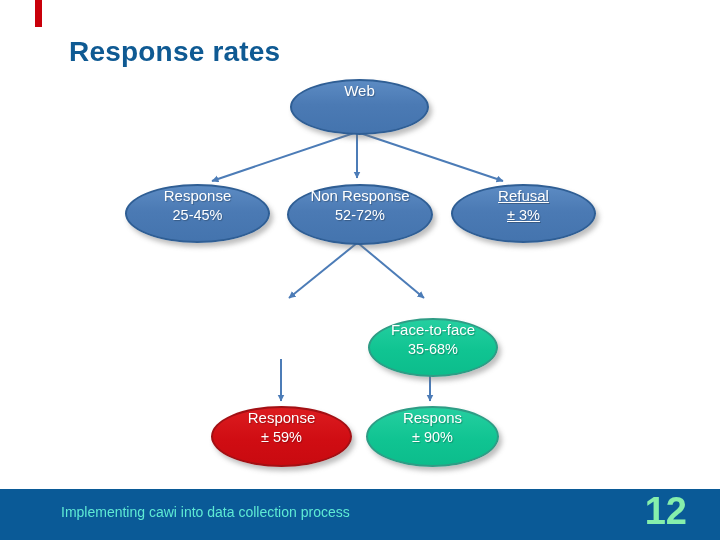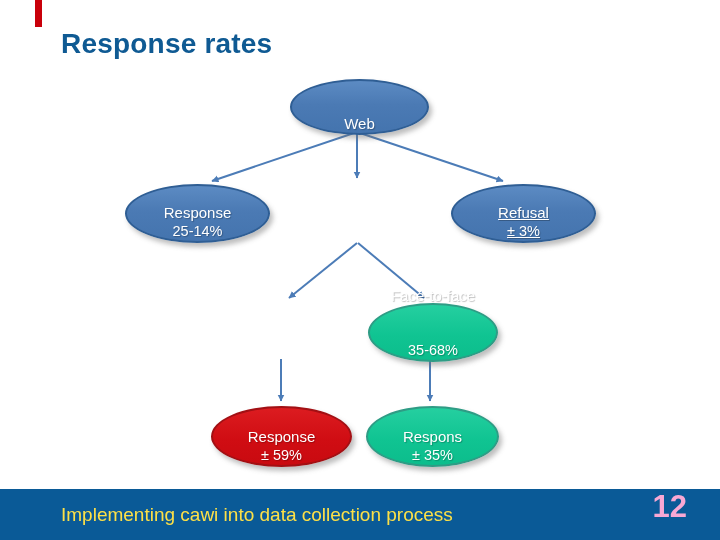--- a/index.html
+++ b/index.html
@@ -8,29 +8,29 @@
     background:#ffffff;font-family:"Liberation Sans",sans-serif;
   }
   .slide{position:absolute;inset:0;background:#ffffff;}
 
   .accent-bar{
     position:absolute;left:35px;top:0;width:7px;height:27px;
     background:#c9000a;
   }
 
   .title{
-    position:absolute;left:61px;top:28px;margin:0;
+    position:absolute;left:61px;top:28px;margin:8px;
     font-size:28px;font-weight:700;color:#0f5a93;letter-spacing:0.2px;
   }
 
   .connectors{position:absolute;left:0;top:0;width:720px;height:540px;}
 
   .node{
     position:absolute;border-radius:50%;
-    display:flex;flex-direction:column;align-items:center;justify-content:flex-end;
+    display:flex;flex-direction:column;align-items:center;justify-content:flex-start;
     color:#ffffff;text-align:center;line-height:1.3;
     box-shadow:3px 4px 5px rgba(110,110,110,0.45);
     text-shadow:1px 1px 1px rgba(0,0,0,0.25);
   }
   .node .lbl{font-size:15px;}
   .node .val{font-size:14.5px;}
   .node.blue{
     background:linear-gradient(180deg,#5c8bc3 0%,#4b7ab4 45%,#4474ae 100%);
     border:2px solid #2f5e94;
   }
@@ -42,25 +42,25 @@
     background:linear-gradient(180deg,#25cfa0 0%,#10c492 55%,#0cbd8c 100%);
     border:2px solid #2f9c85;
   }
 
   .footer{
     position:absolute;left:0;right:0;bottom:0;height:51px;
     background:#0a5a97;
   }
   .footer-text{
     position:absolute;left:61px;top:15px;
-    color:#fde047;font-size:19px;
+    color:#5eead4;font-size:14px;
   }
   .page-number{
     position:absolute;right:33px;top:-1px;
-    color:#f9a8d4;font-size:31px;font-weight:700;line-height:1.25;
+    color:#86efac;font-size:38px;font-weight:700;line-height:1.25;
   }
 </style>
 </head>
 <body>
 
 <div class="slide">
 
   <div class="accent-bar"></div>
 
   <h1 class="title">Response rates</h1>
@@ -79,43 +79,47 @@
     <line x1="281" y1="359" x2="281" y2="401" stroke="#4c7cb7" stroke-width="2" marker-end="url(#arrow)"></line>
     <line x1="430" y1="359" x2="430" y2="401" stroke="#4c7cb7" stroke-width="2" marker-end="url(#arrow)"></line>
   </svg>
 
   <div class="node blue" style="left:290px;top:79px;width:135px;height:52px;">
     <span class="lbl">Web</span>
   </div>
 
   <div class="node blue" style="left:125px;top:184px;width:141px;height:55px;">
     <span class="lbl">Response</span>
-    <span class="val">25-14%</span>
+    <span class="val">25-45%</span>
   </div>
 
+  <div class="node blue" style="left:287px;top:184px;width:142px;height:57px;">
+    <span class="lbl">Non Response</span>
+    <span class="val">52-72%</span>
+  </div>
 
   <div class="node blue" style="left:451px;top:184px;width:141px;height:55px;text-decoration:underline;">
     <span class="lbl">Refusal</span>
     <span class="val">± 3%</span>
   </div>
 
 
-  <div class="node teal" style="left:368px;top:303px;width:126px;height:55px;gap:36px;">
+  <div class="node teal" style="left:368px;top:318px;width:126px;height:55px;">
     <span class="lbl">Face-to-face</span>
     <span class="val">35-68%</span>
   </div>
 
   <div class="node red" style="left:211px;top:406px;width:137px;height:57px;">
     <span class="lbl">Response</span>
     <span class="val">± 59%</span>
   </div>
 
   <div class="node teal" style="left:366px;top:406px;width:129px;height:57px;">
     <span class="lbl">Respons</span>
-    <span class="val">± 35%</span>
+    <span class="val">± 90%</span>
   </div>
 
   <div class="footer">
     <span class="footer-text">Implementing cawi into data collection process</span>
     <span class="page-number">12</span>
   </div>
 
 </div>
 
 </body></html>

